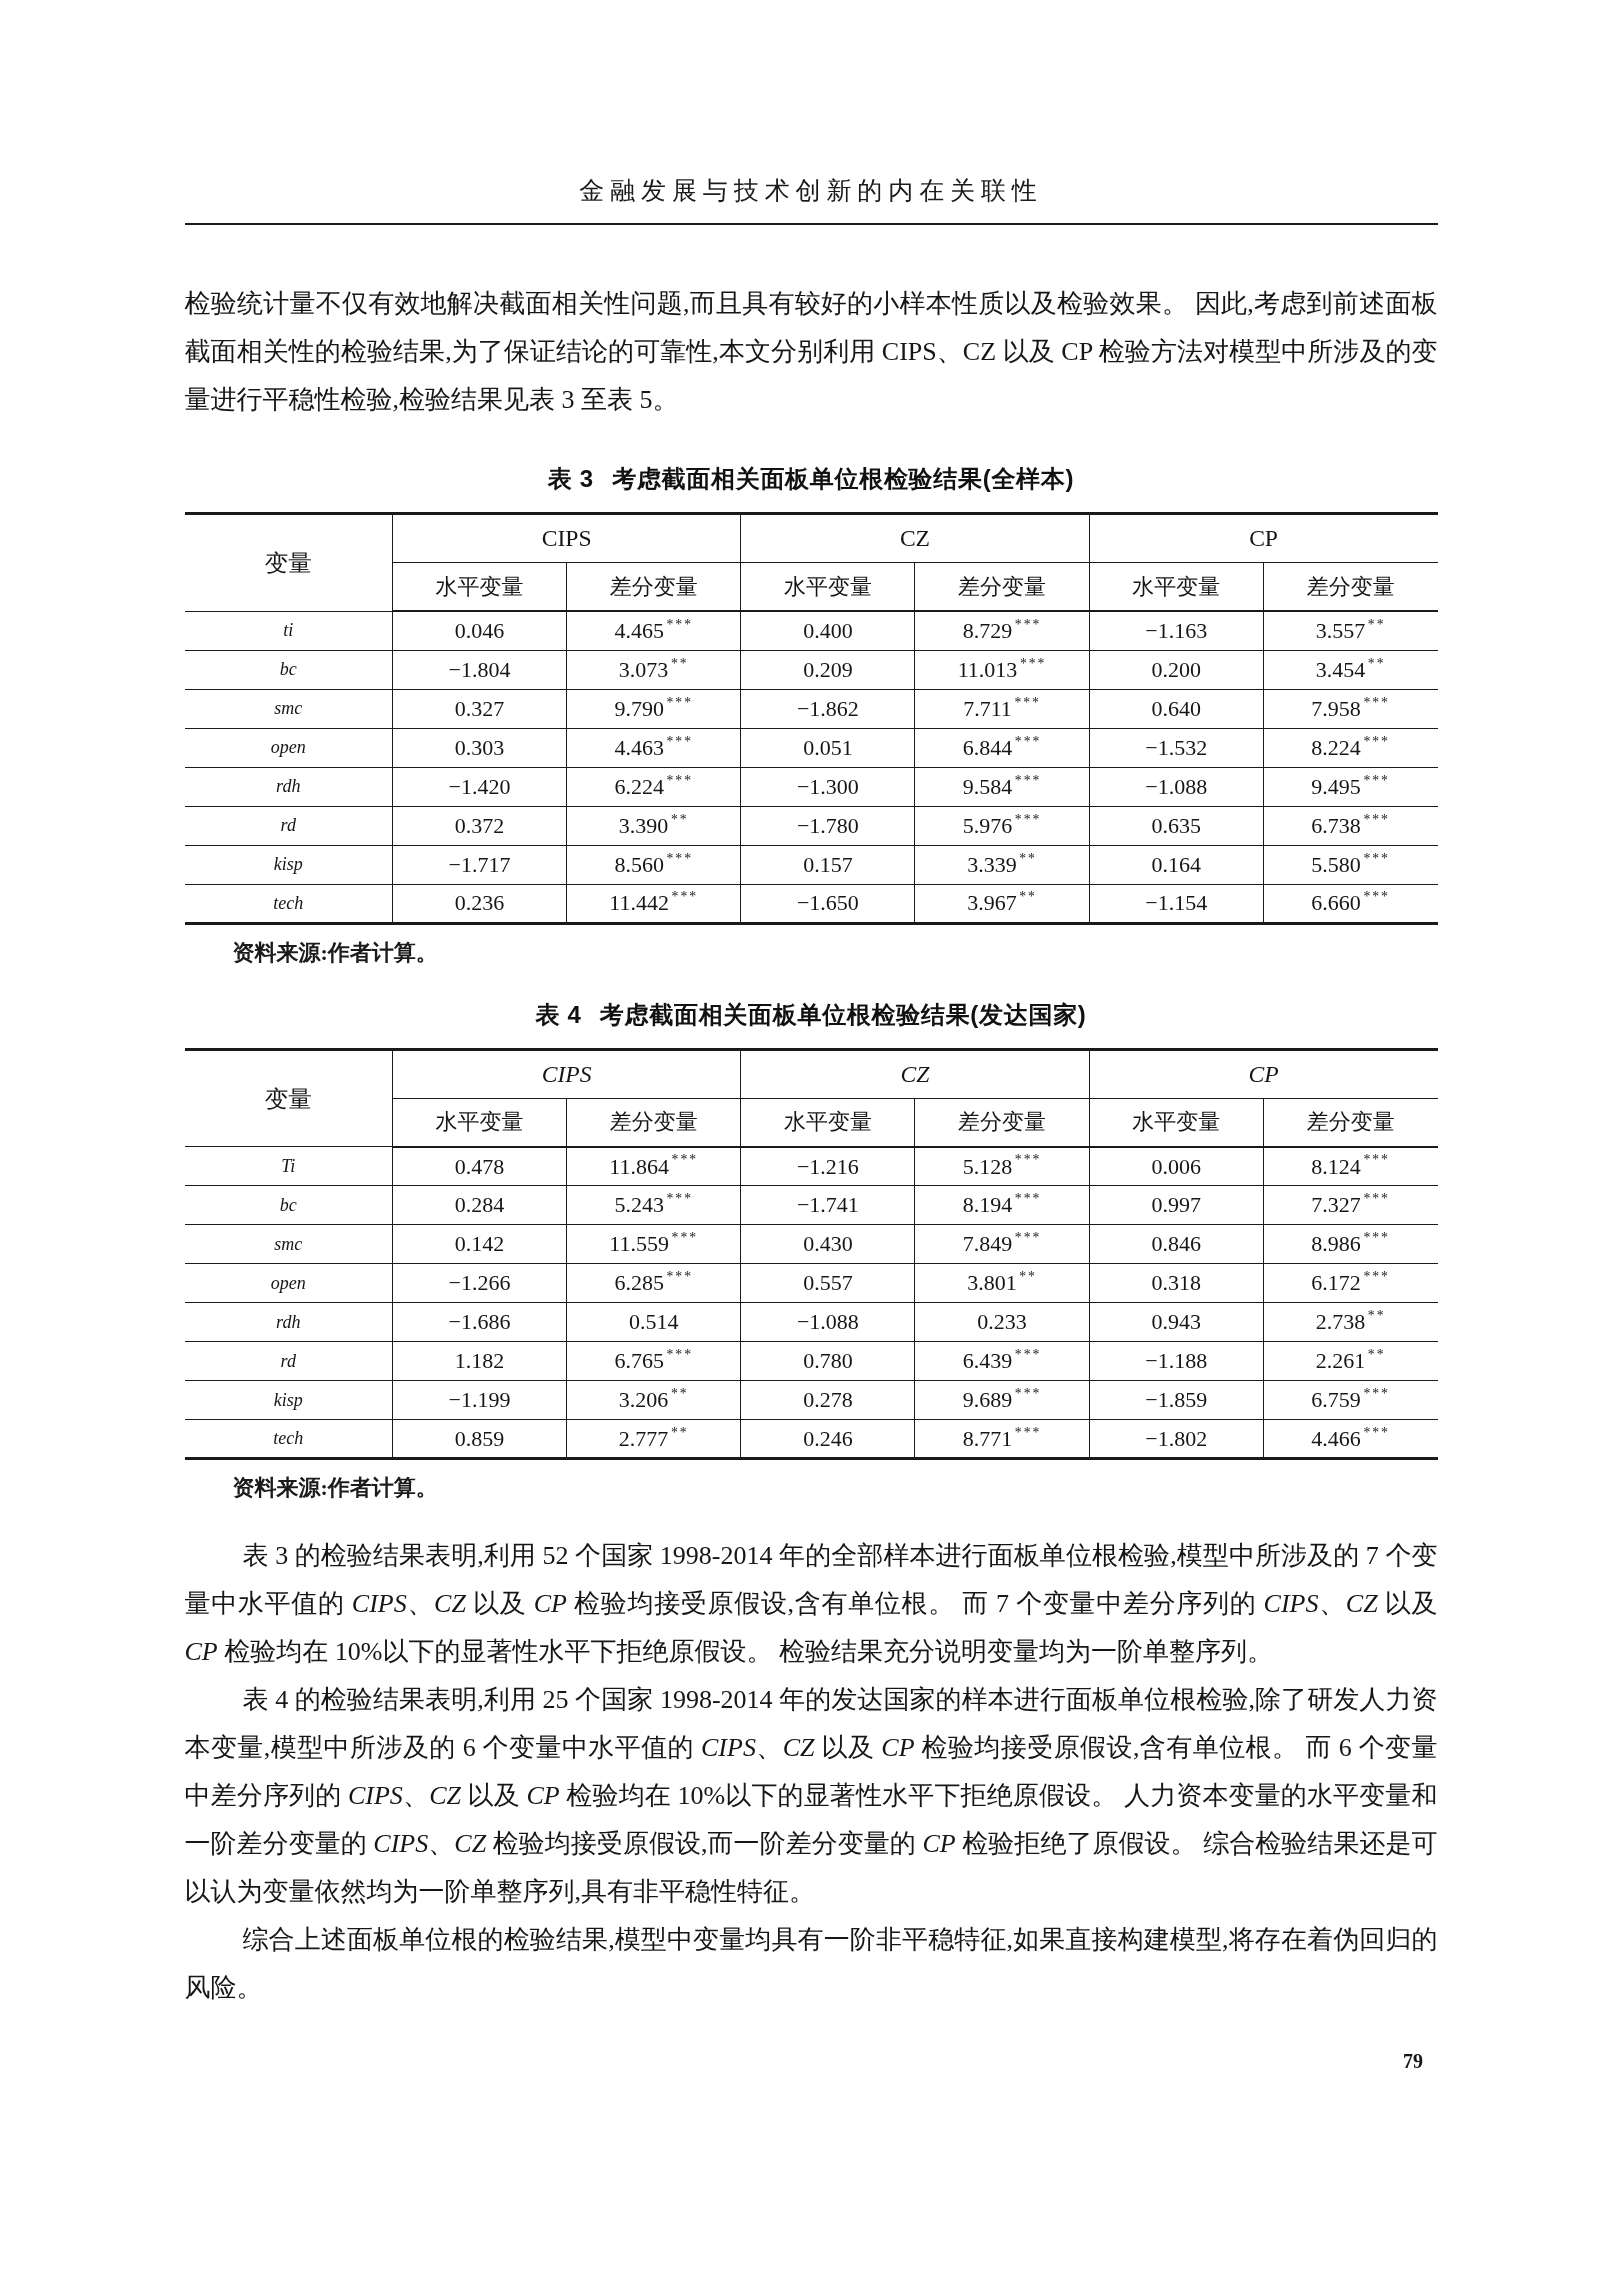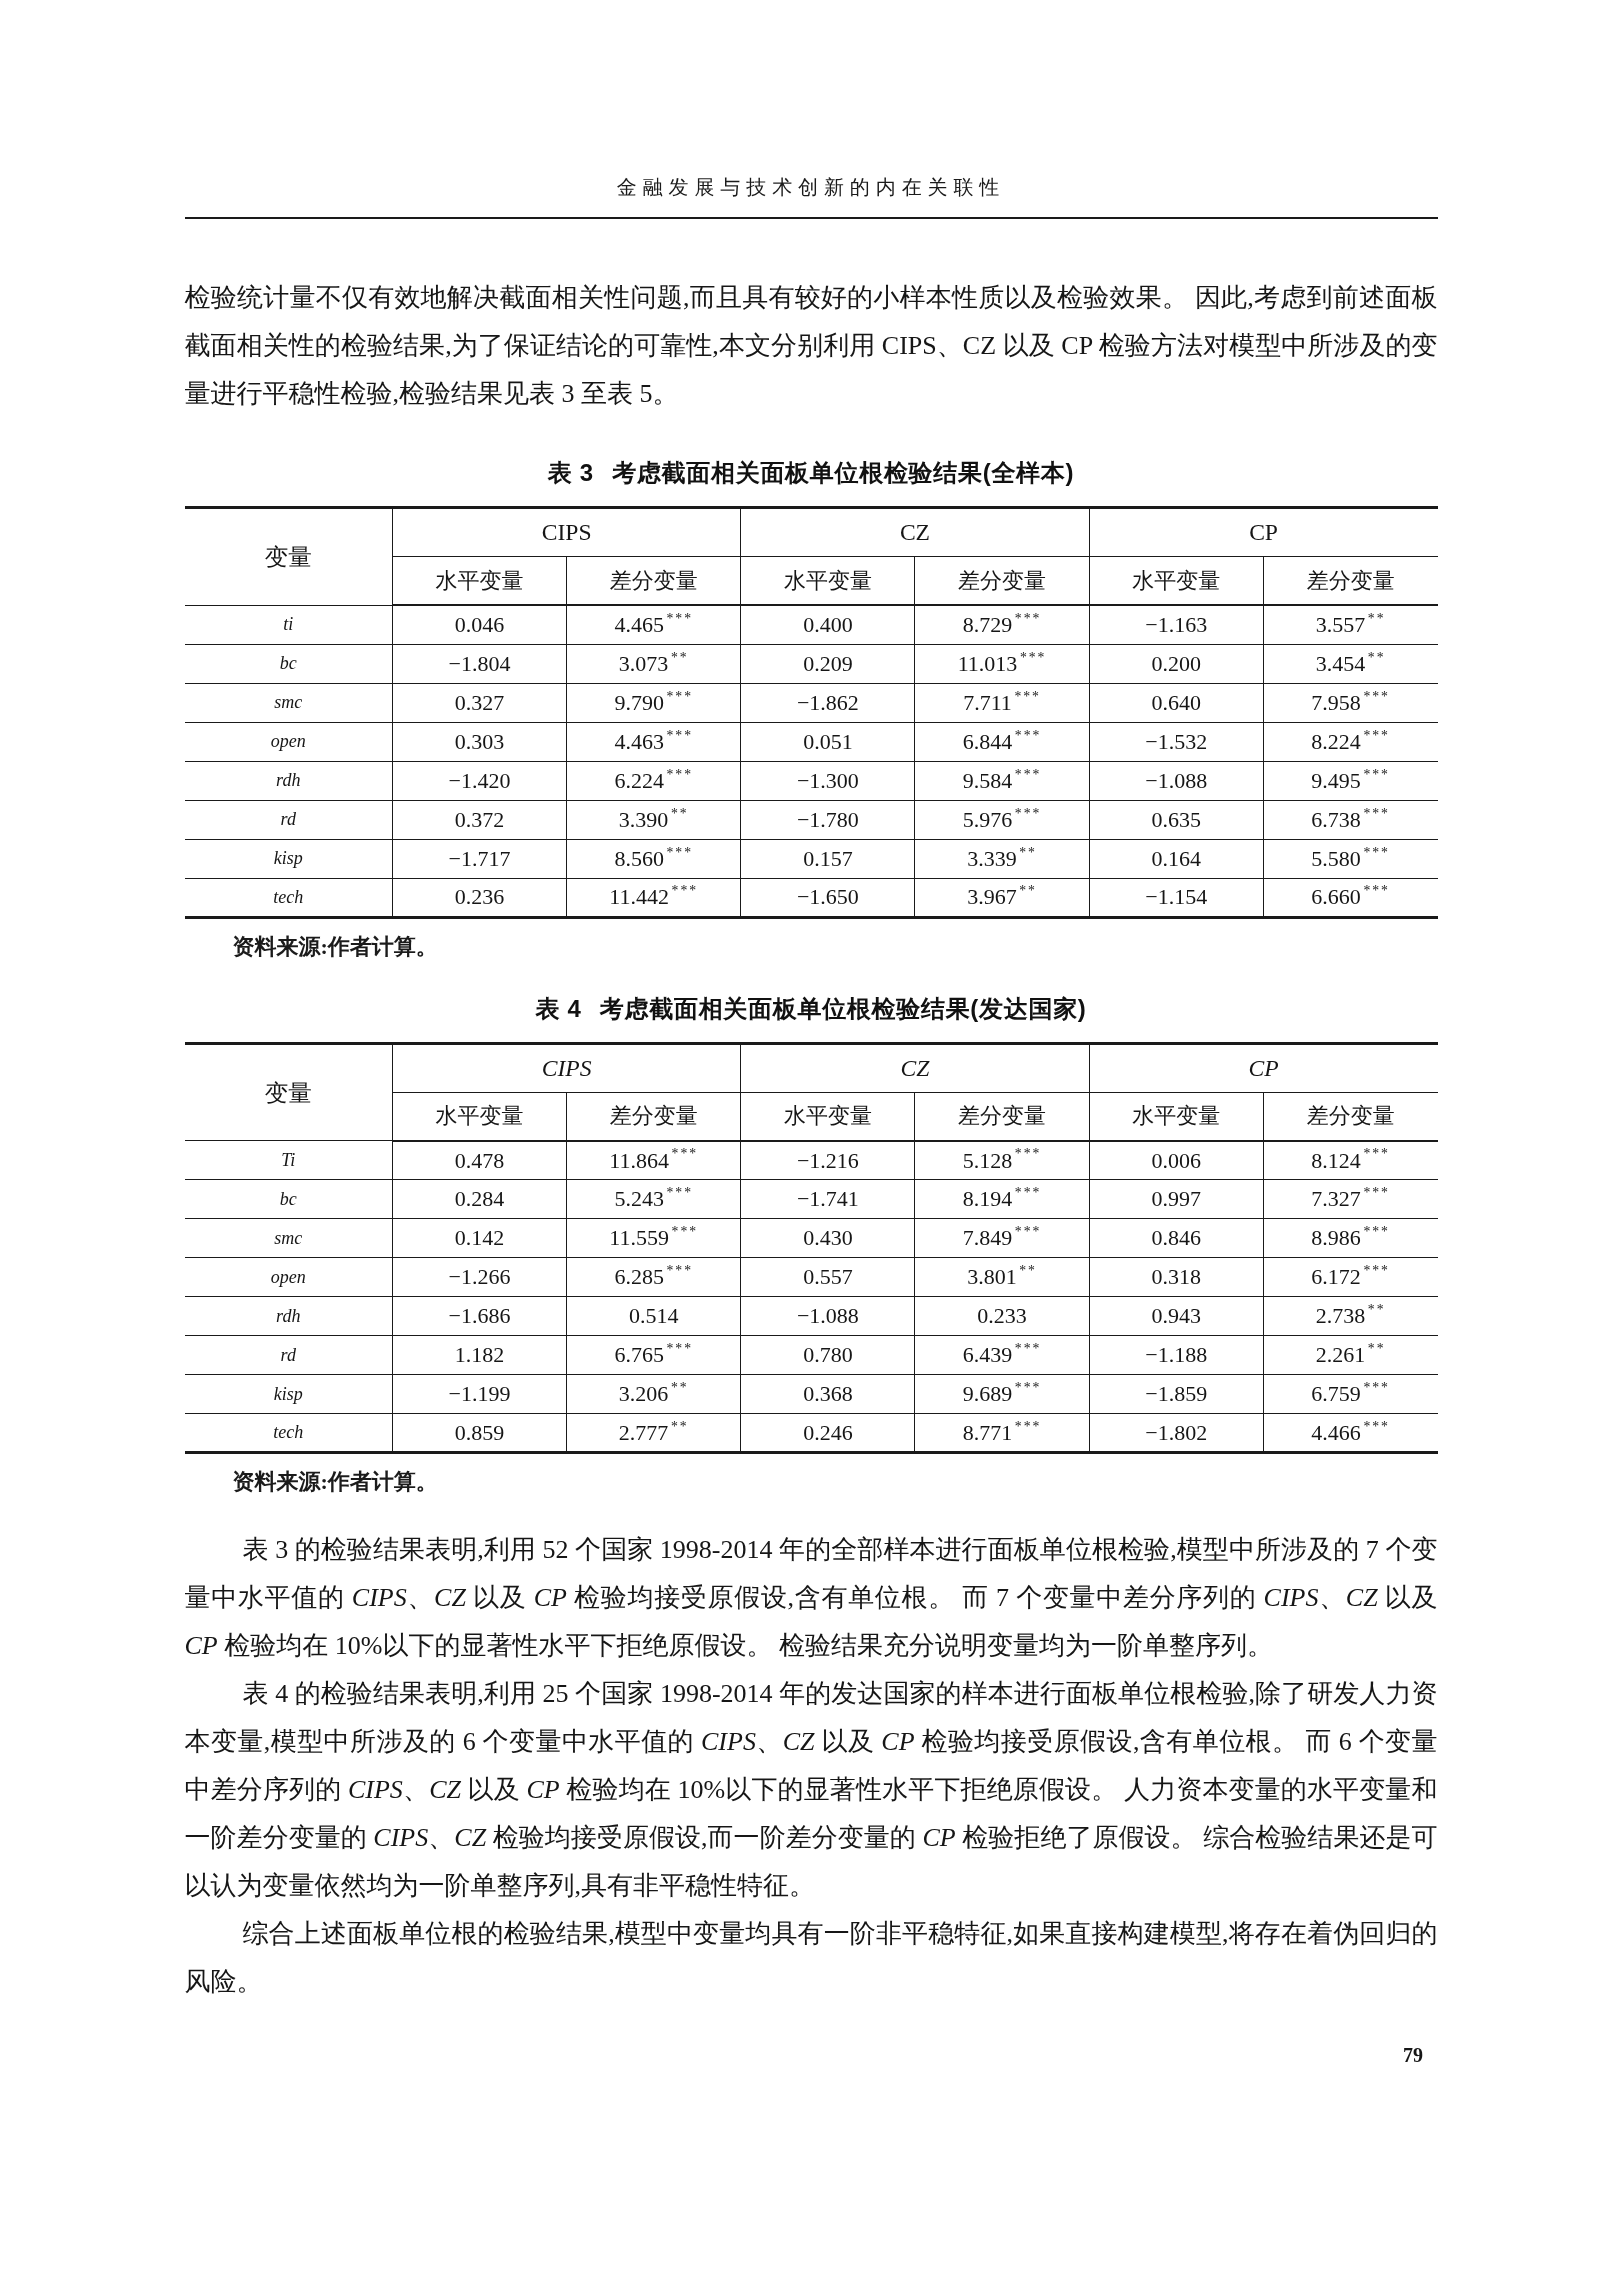--- a/index.html
+++ b/index.html
@@ -10,21 +10,21 @@
     color: #161616;
     font-family: "Liberation Serif", "DejaVu Serif", serif;
   }
   .content {
     width: 1253px;
     margin: 0 auto;
     padding-top: 174px;
   }
   .running-title {
     text-align: center;
-    font-size: 20px;
+    font-size: 25px;
     letter-spacing: 5.9px;
     color: #1b1b1b;
   }
   .header-rule {
     height: 2.6px;
     background: #1a1a1a;
     margin-top: 15.7px;
   }
   .para-block-top { margin-top: 55px; }
   p.body-para {
@@ -294,21 +294,21 @@
             <td>6.765<sup>***</sup></td>
             <td>0.780</td>
             <td>6.439<sup>***</sup></td>
             <td>−1.188</td>
             <td>2.261<sup>**</sup></td>
           </tr>
           <tr>
             <td class="var-cell">kisp</td>
             <td>−1.199</td>
             <td>3.206<sup>**</sup></td>
-            <td>0.368</td>
+            <td>0.278</td>
             <td>9.689<sup>***</sup></td>
             <td>−1.859</td>
             <td>6.759<sup>***</sup></td>
           </tr>
           <tr>
             <td class="var-cell">tech</td>
             <td>0.859</td>
             <td>2.777<sup>**</sup></td>
             <td>0.246</td>
             <td>8.771<sup>***</sup></td>

